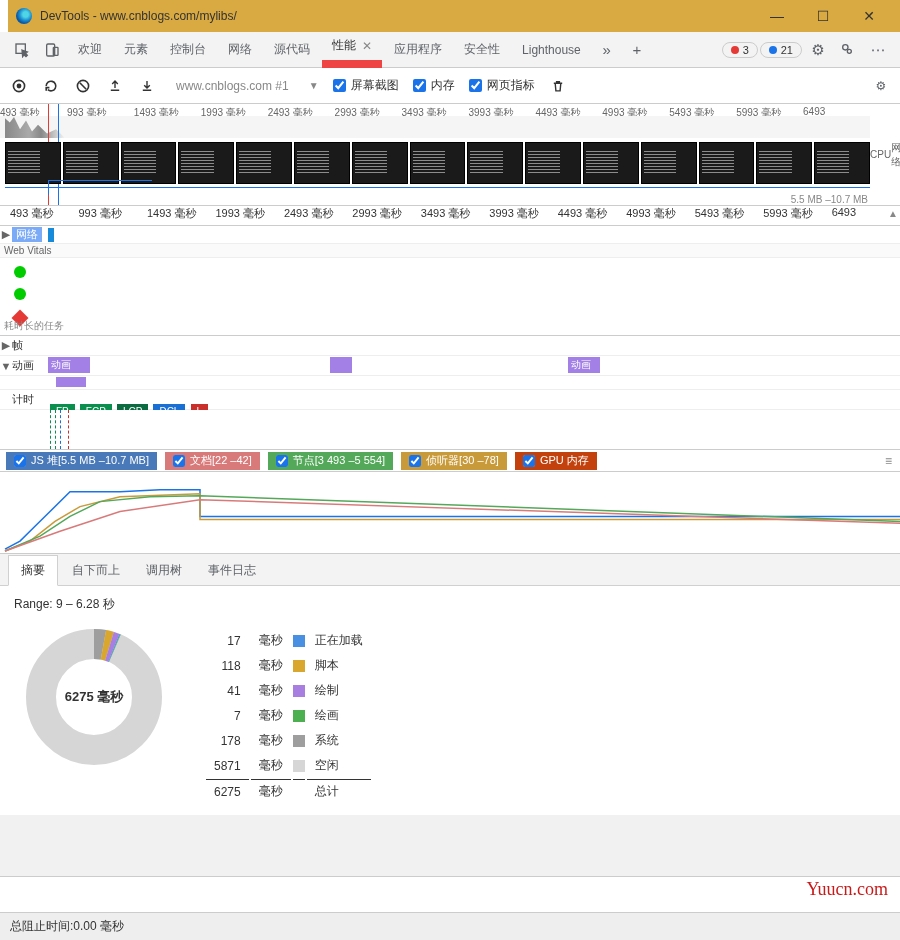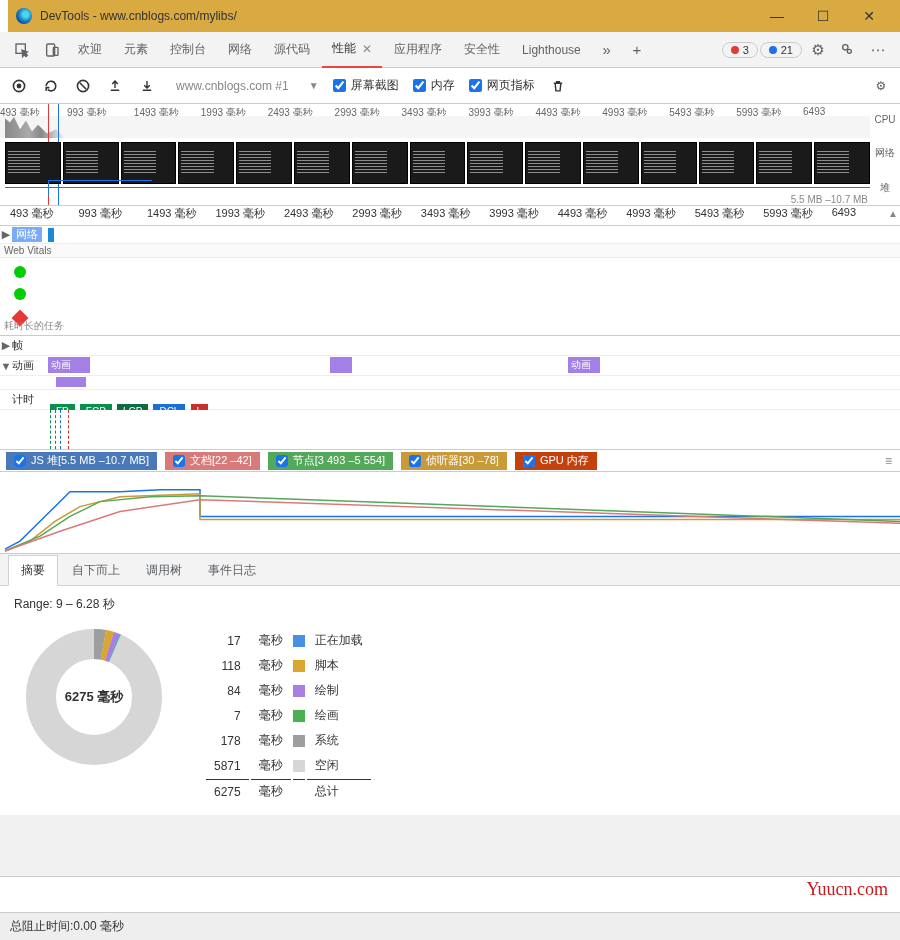--- a/index.html
+++ b/index.html
@@ -8,21 +8,21 @@
 
 .titlebar { height: 32px; background: #d9aa41; display: flex; align-items: center; padding: 0 8px; margin-left: 8px; }
 .titlebar .edge-icon { width: 16px; height: 16px; border-radius: 50%; background: radial-gradient(circle at 60% 40%, #4fd6e6 20%, #1a8dd0 45%, #0a5aaa 65%, #093f82 100%); margin-right: 8px; }
 .titlebar .title { flex: 1; color: #333; font-size: 12px; }
 .titlebar .winbtn { width: 46px; height: 32px; display: flex; align-items: center; justify-content: center; color: #333; font-size: 14px; }
 
 
 .tabstrip { height: 36px; border-bottom: 1px solid #ccc; display: flex; align-items: center; padding: 0 8px; gap: 2px; background: #f3f3f3; }
 .tabstrip .icon { width: 28px; height: 28px; display: flex; align-items: center; justify-content: center; color: #5f6368; font-size: 15px; }
 .tabstrip .tab { padding: 0 10px; height: 36px; display: flex; align-items: center; color: #5f6368; cursor: pointer; gap: 6px; }
-.tabstrip .tab.active { color: #333; border-bottom: 2px solid #ef4444; }
+.tabstrip .tab.active { color: #333; border-bottom: 8px solid #ef4444; }
 .tabstrip .tab .close { color: #888; font-size: 12px; }
 .tabstrip .spacer { flex: 1; }
 .badge { display: inline-flex; align-items: center; gap: 4px; border: 1px solid #ccc; border-radius: 10px; padding: 1px 8px; font-size: 11px; }
 .badge.red .dot { width: 8px; height: 8px; border-radius: 50%; background: #e53935; }
 .badge.blue .dot { width: 8px; height: 8px; border-radius: 50%; background: #1a73e8; }
 
 
 .toolbar { height: 36px; border-bottom: 1px solid #ccc; display: flex; align-items: center; padding: 0 10px; gap: 14px; background: #fff; }
 .toolbar .ic { width: 18px; height: 18px; display: flex; align-items: center; justify-content: center; color: #5f6368; }
 .toolbar .url { color: #888; font-size: 12px; margin: 0 6px; }
@@ -31,21 +31,21 @@
 .toolbar .chk input { accent-color: #1a73e8; }
 .toolbar .spacer { flex: 1; }
 
 
 .overview { height: 102px; border-bottom: 1px solid #ccc; position: relative; background: #fff; }
 .ov-labels { position: absolute; top: 2px; left: 0; right: 30px; display: flex; font-size: 10px; color: #666; }
 .ov-labels span { flex: 1; white-space: nowrap; overflow: hidden; }
 .ov-cpu { position: absolute; top: 12px; left: 0; right: 30px; height: 22px; background: #f5f5f5; }
 .ov-cpu::before { content: ""; position: absolute; left: 5px; width: 60px; height: 22px; background: linear-gradient(90deg, #888 0%, #aaa 40%, #888 60%, transparent 100%); clip-path: polygon(0 100%, 0 10%, 8% 30%, 15% 5%, 25% 60%, 35% 20%, 45% 70%, 55% 40%, 70% 80%, 85% 60%, 100% 100%); }
 .ov-strip-mark { position: absolute; top: 0; bottom: 0; width: 1px; }
-.ov-right { position: absolute; right: 0; top: 0; width: 30px; height: 100%; display: flex; flex-direction: column; justify-content: space-around; align-items: center; font-size: 10px; color: #666; background: #fff; }
+.ov-right { position: absolute; right: 0; top: 0; width: 30px; height: 100%; display: flex; flex-direction: row; justify-content: space-around; align-items: center; font-size: 10px; color: #666; background: #fff; }
 .thumb-row { position: absolute; top: 38px; left: 5px; right: 30px; height: 42px; display: flex; gap: 2px; }
 .thumb { flex: 1; background: #1a1a1a; border: 1px solid #000; position: relative; overflow: hidden; }
 .thumb::after { content: ""; position: absolute; left: 2px; top: 6px; width: 60%; height: 60%; background: repeating-linear-gradient(0deg, #fff 0 1px, transparent 1px 3px); opacity: 0.5; }
 .ov-mem { position: absolute; bottom: 2px; left: 5px; right: 30px; height: 16px; border-top: 1px solid #1a73e8; }
 .ov-mem-up { position: absolute; left: 5%; width: 12%; height: 100%; border-left: 1px solid #1a73e8; border-top: 1px solid #1a73e8; top: -8px; }
 .ov-mem-label { position: absolute; right: 32px; bottom: 0; font-size: 10px; color: #888; }
 
 
 .ruler { height: 20px; border-bottom: 1px solid #ccc; display: flex; font-size: 11px; color: #333; padding-left: 10px; background: #fff; position: relative; }
 .ruler span { flex: 1; white-space: nowrap; }
@@ -420,21 +420,21 @@
           </tr>
       <tr>
             <td>118</td>
             <td>毫秒</td>
             <td class="sw">
               <div style="background:#d9a62e"></div>
             </td>
             <td class="lbl">脚本</td>
           </tr>
       <tr>
-            <td>84</td>
+            <td>41</td>
             <td>毫秒</td>
             <td class="sw">
               <div style="background:#a87fe0"></div>
             </td>
             <td class="lbl">绘制</td>
           </tr>
       <tr>
             <td>7</td>
             <td>毫秒</td>
             <td class="sw">

